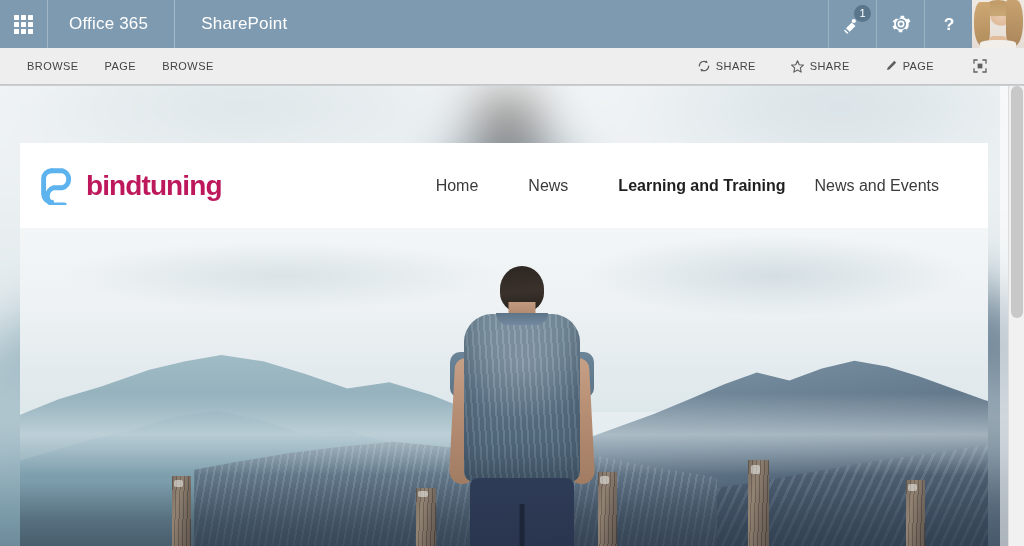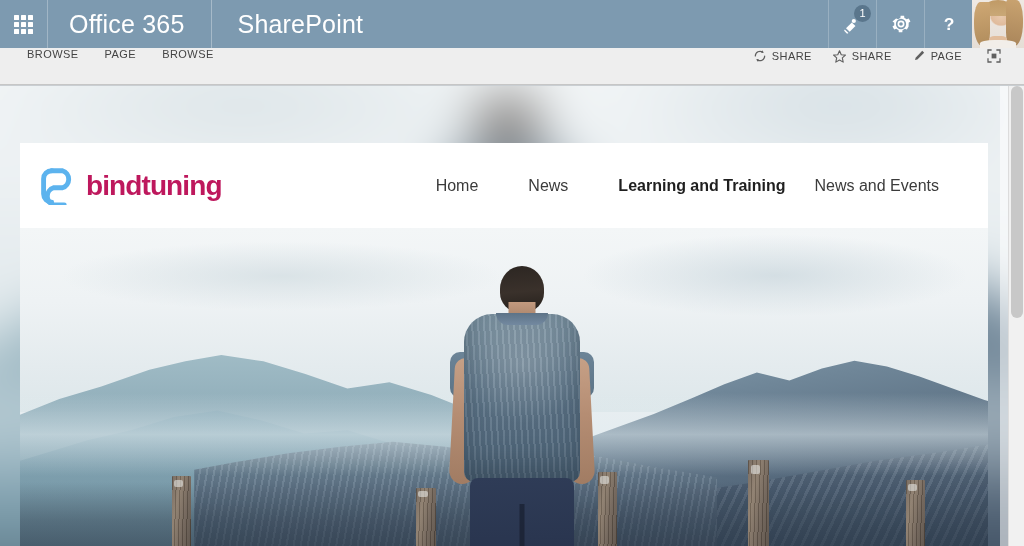--- a/index.html
+++ b/index.html
@@ -29,21 +29,21 @@
     grid-template-columns: repeat(3, 5px);
     grid-template-rows: repeat(3, 5px);
     gap: 2px;
   }
   .waffle i { background: #fff; display: block; border-radius: .5px; }
 
   .suite-label {
     display: flex; align-items: center;
     padding: 0 24px;
     color: #ffffff;
-    font-size: 25px;
+    font-size: 17px;
     font-weight: 400;
     letter-spacing: .2px;
     white-space: nowrap;
     cursor: pointer;
   }
   .suite-label.o365 { padding-left: 21px; padding-right: 26px;
     border-right: 1px solid rgba(255,255,255,.32); }
   .suite-label.app { padding-left: 26px; }
 
   .suite-spacer { flex: 1; }
@@ -98,36 +98,37 @@
     width: 18px; height: 12px; background:#e2bd9c; border-radius: 30% 30% 0 0;}
   .avatar .top { position: absolute; left: 8px; bottom: 0;
     width: 36px; height: 8px; background:#f2eee9; border-radius: 40% 40% 0 0;}
 
   
   .ribbon {
     position: absolute; top: 48px; left: 0;
     width: 1024px; height: 37px;
     background: #eeeeee;
     border-bottom: 1px solid #c6c6c6;
-    display: flex; align-items: flex-start;
+    display: flex; align-items: center;
     z-index: 35;
   }
   .ribbon-tabs { display: flex; align-items: center; padding-left: 14px; }
   .ribbon-tab {
     font-size: 11px;
     color: #444444;
     letter-spacing: .45px;
     padding: 0 13px;
     cursor: pointer;
     white-space: nowrap;
   }
   .ribbon-right {
     margin-left: auto;
     display: flex; align-items: center;
-    padding-right: 14px;
+    padding-right: 28px;
+    gap: 14px;
   }
   .ribbon-cmd {
     display: flex; align-items: center;
     gap: 5px;
     padding: 0 10px;
     font-size: 11px;
     color: #444444;
     letter-spacing: .4px;
     cursor: pointer;
     white-space: nowrap;

